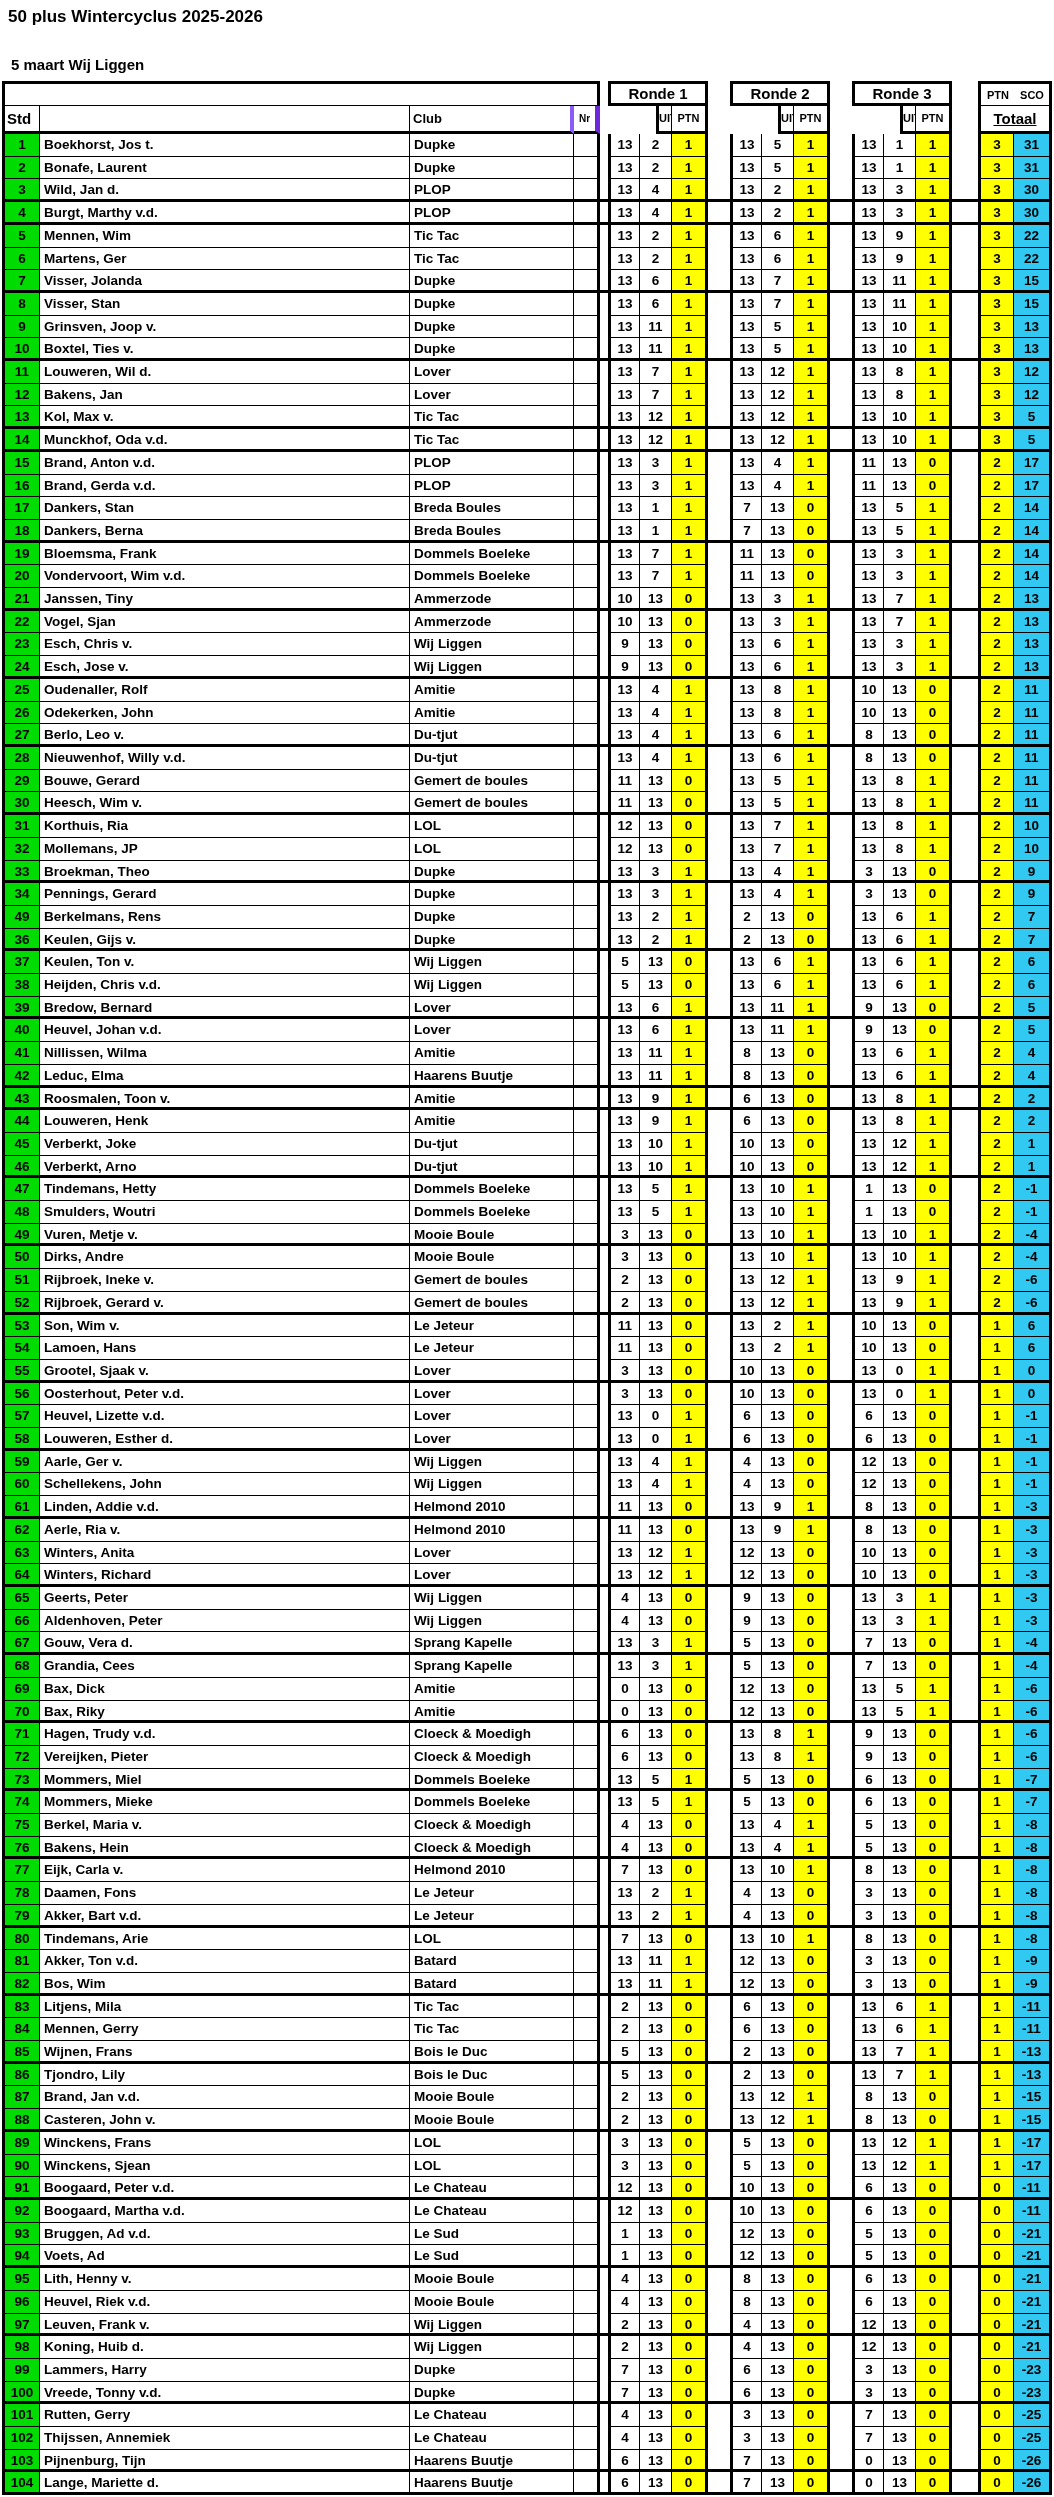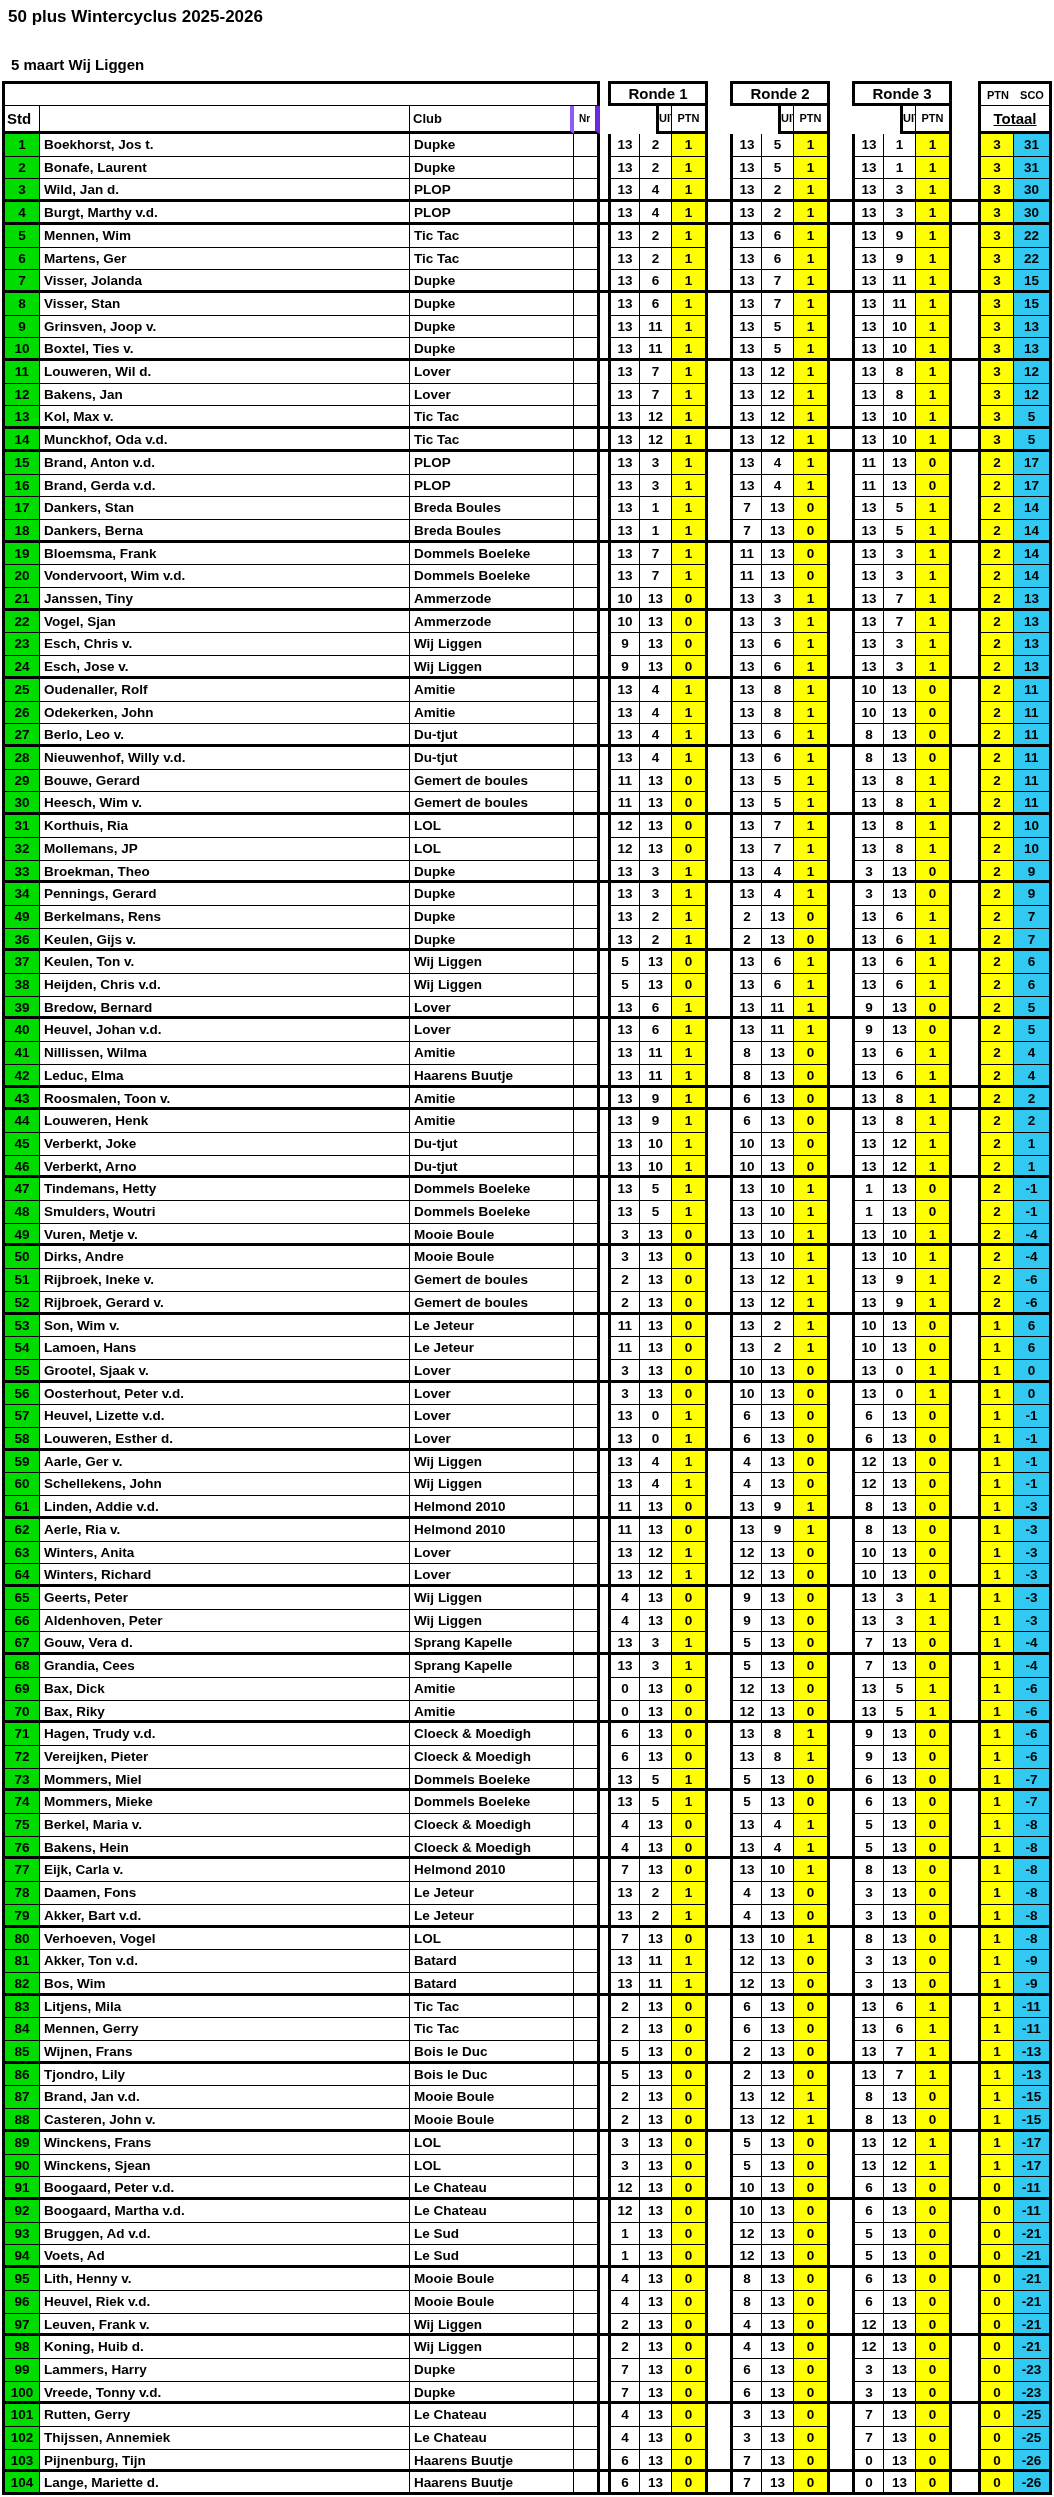--- a/index.html
+++ b/index.html
@@ -1835,21 +1835,21 @@
     <div class="c-u1">3</div>
     <div class="c-u2">13</div>
     <div class="c-ptn">0</div>
     <div class="c-gap"></div>
     <div class="c-tp">1</div>
     <div class="c-ts">-8</div>
   </div>
 
   <div class="grid row">
     <div class="c-std">80</div>
-    <div class="c-name">Verhoeven, Vogel</div>
+    <div class="c-name">Tindemans, Arie</div>
     <div class="c-club">LOL</div>
     <div class="c-nr"></div>
     <div class="c-gap"></div>
     <div class="c-u1">7</div>
     <div class="c-u2">13</div>
     <div class="c-ptn">0</div>
     <div class="c-gap"></div>
     <div class="c-u1">13</div>
     <div class="c-u2">10</div>
     <div class="c-ptn">1</div>

